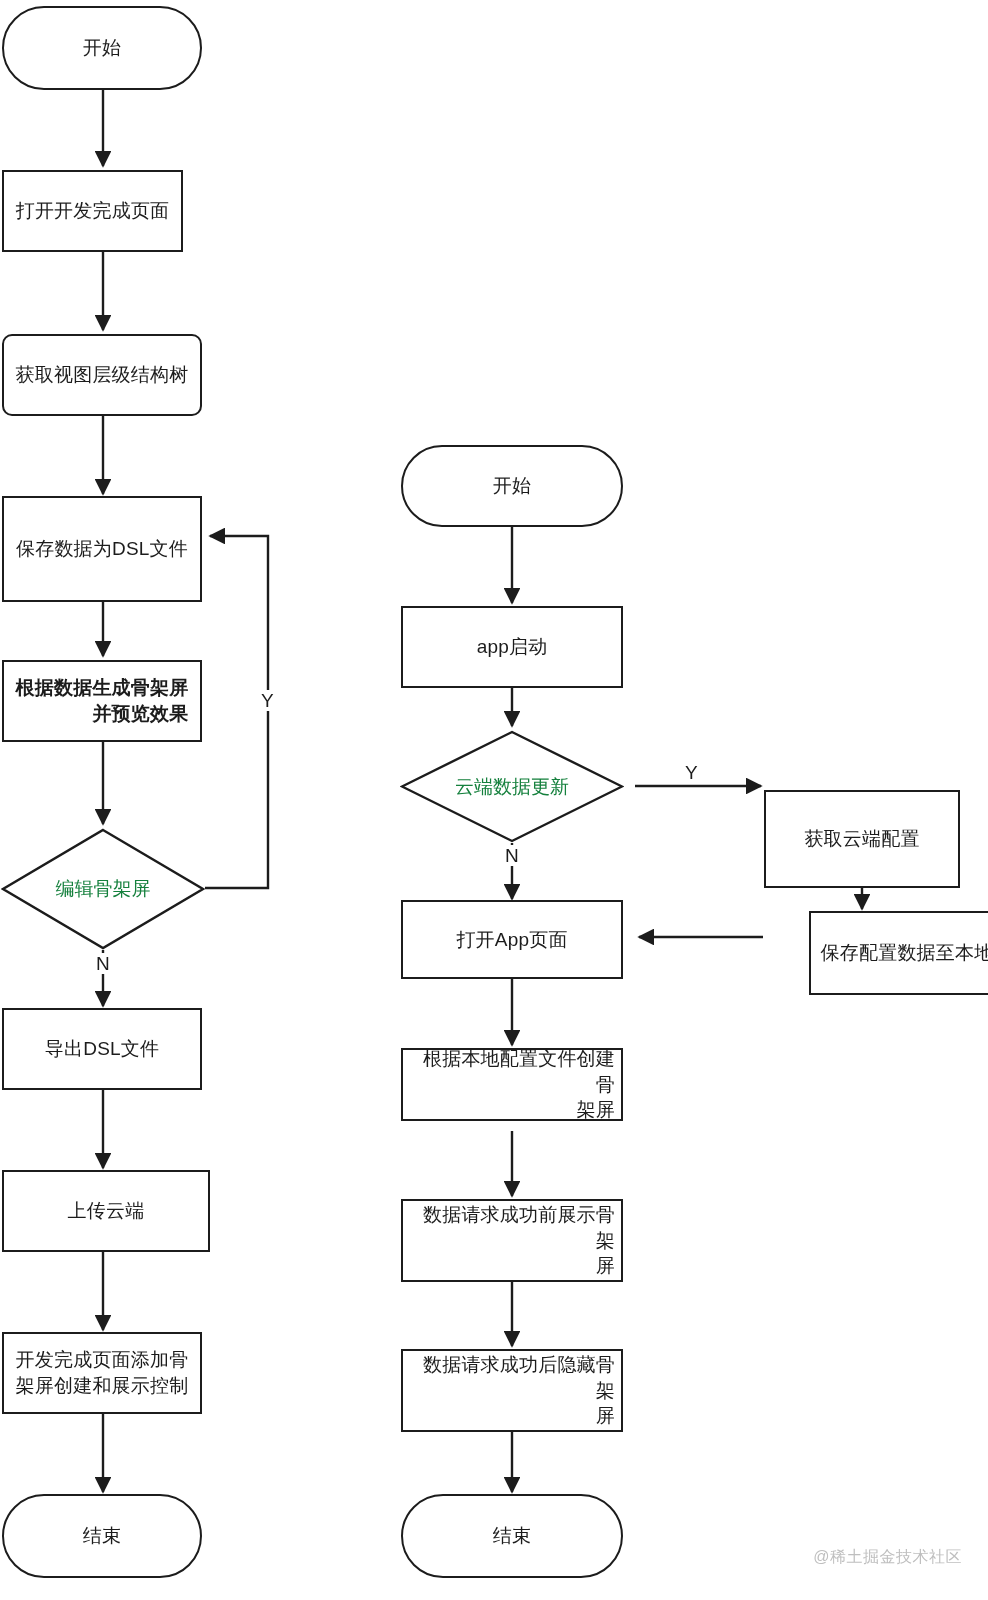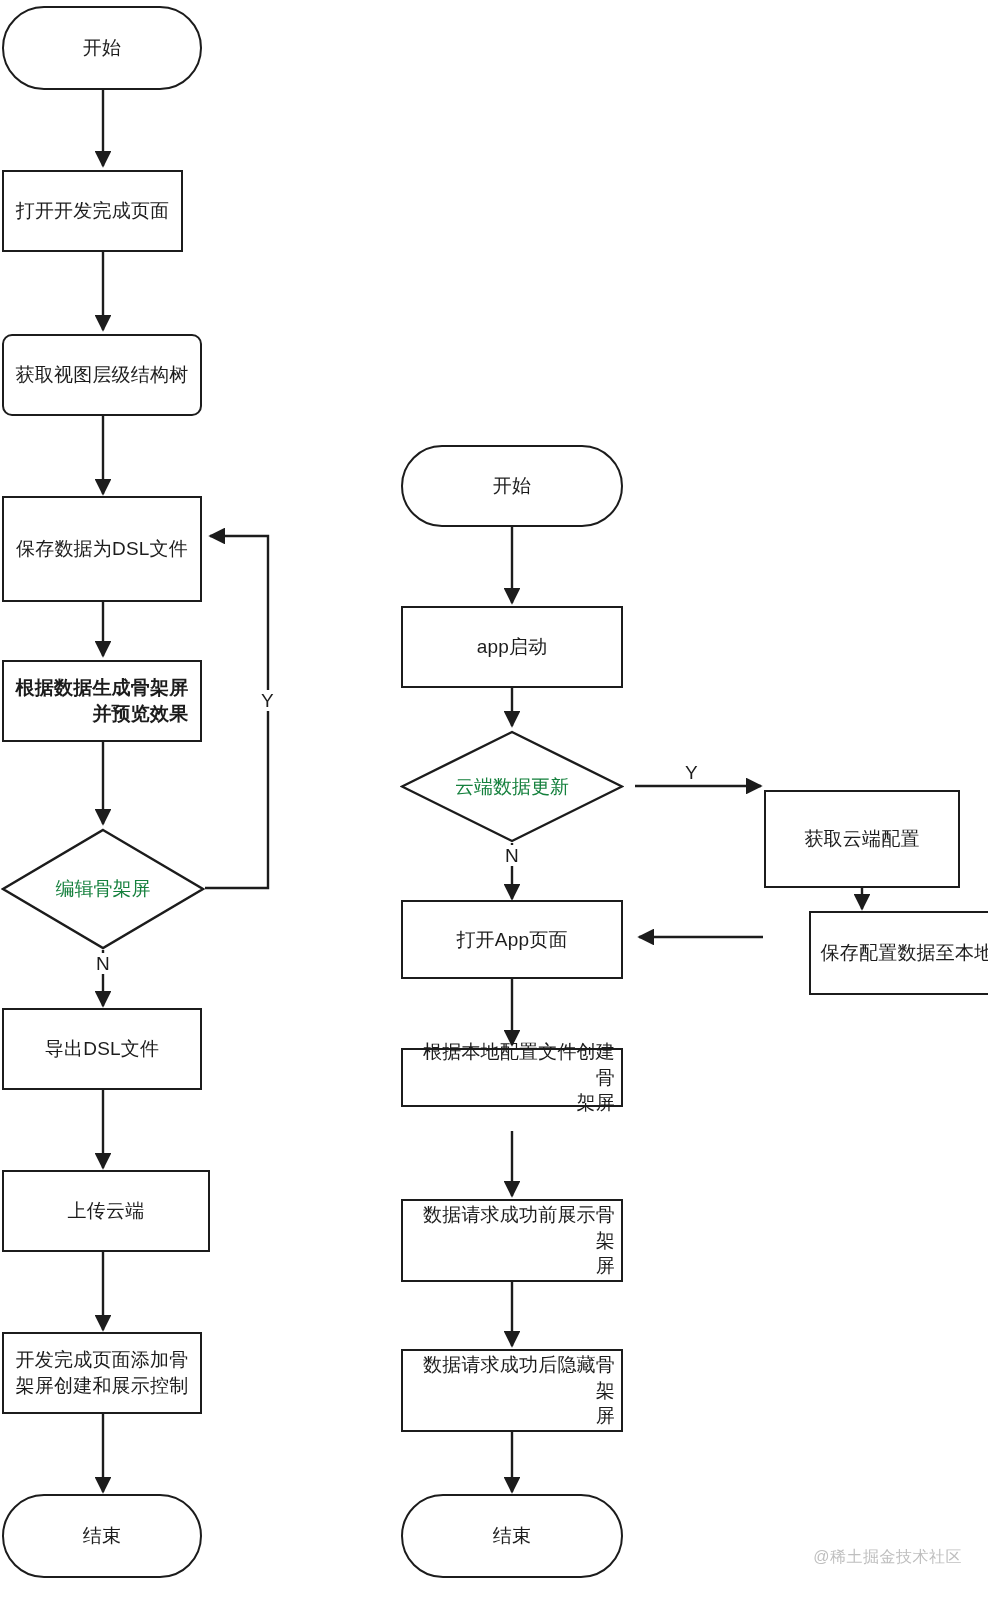--- a/index.html
+++ b/index.html
@@ -191,21 +191,21 @@
 </div>
 
 <div class="node" style="left:809px; top:911px; width:196px; height:84px;">
   <span class="node-label">保存配置数据至本地</span>
 </div>
 
 <div class="node" style="left:401px; top:900px; width:222px; height:79px;">
   <span class="node-label">打开App页面</span>
 </div>
 
-<div class="node" style="left:401px; top:1048px; width:222px; height:59px;">
+<div class="node" style="left:401px; top:1048px; width:222px; height:73px;">
   <span class="node-label">根据本地配置文件创建骨
 架屏</span>
 </div>
 
 <div class="node" style="left:401px; top:1199px; width:222px; height:83px;">
   <span class="node-label">数据请求成功前展示骨架
 屏</span>
 </div>
 
 <div class="node" style="left:401px; top:1349px; width:222px; height:83px;">

